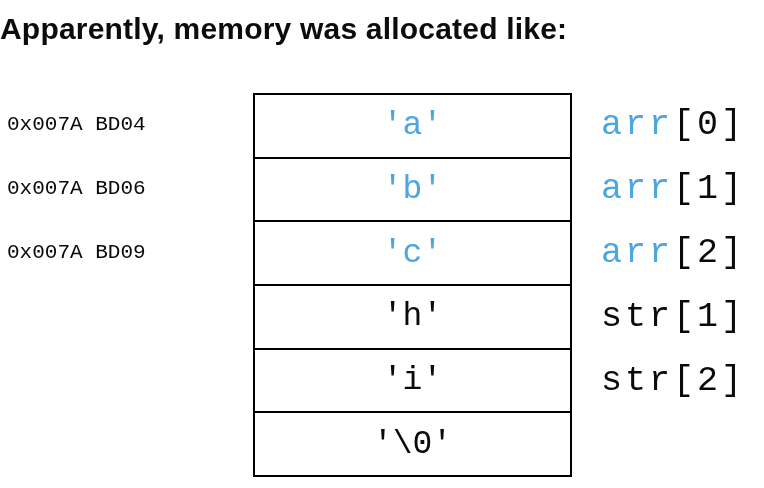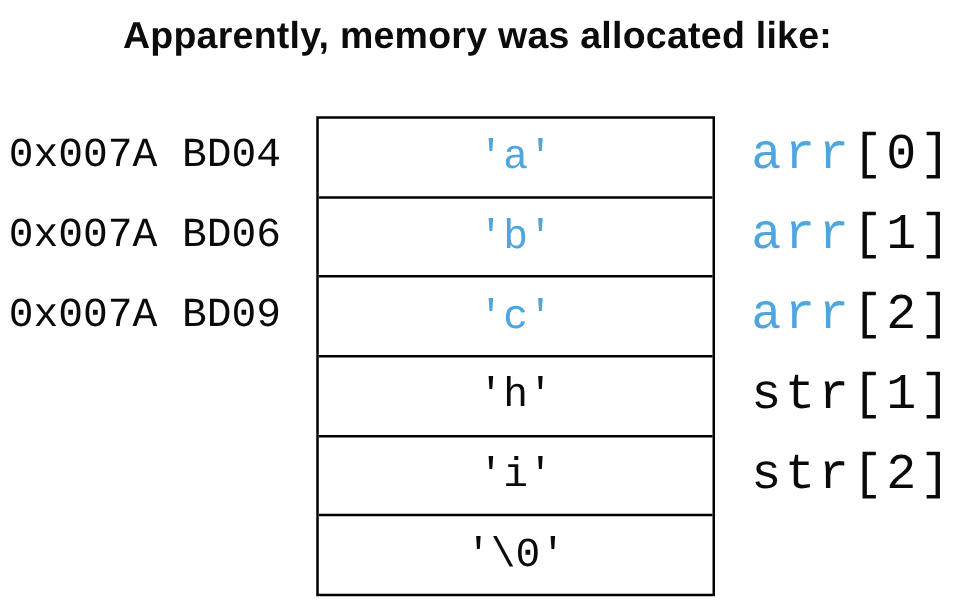--- a/index.html
+++ b/index.html
@@ -11,36 +11,36 @@
     background: #ffffff;
     overflow: hidden;
     font-family: "Liberation Mono", monospace;
     color: #000000;
   }
   .title {
     position: absolute;
     top: 12px;
     left: 0;
     right: 0;
-    text-align: center;
+    text-align: left;
     font-family: "Liberation Sans", sans-serif;
     font-size: 30px;
     font-weight: 600;
     color: #0c0c0c;
     letter-spacing: 0.2px;
   }
   .addresses {
     position: absolute;
     left: 7px;
     top: 93px;
   }
   .addr {
     height: 64px;
     line-height: 64px;
-    font-size: 33px;
+    font-size: 21px;
     white-space: pre;
     color: #0a0a0a;
   }
   .memory-box {
     position: absolute;
     left: 253px;
     top: 93px;
     width: 319px;
     height: 384px;
     border: 2px solid #000000;
@@ -58,21 +58,21 @@
   }
   .cell + .cell { border-top: 2px solid #000000; }
   .labels {
     position: absolute;
     left: 601px;
     top: 93px;
   }
   .lbl {
     height: 64px;
     line-height: 64px;
-    font-size: 40px;
+    font-size: 35px;
     letter-spacing: 3px;
     white-space: pre;
     color: #0a0a0a;
   }
   .hl { color: var(--hl, #4ea6e0); }
 </style>
 </head>
 <body>
 
 <div class="stage">

